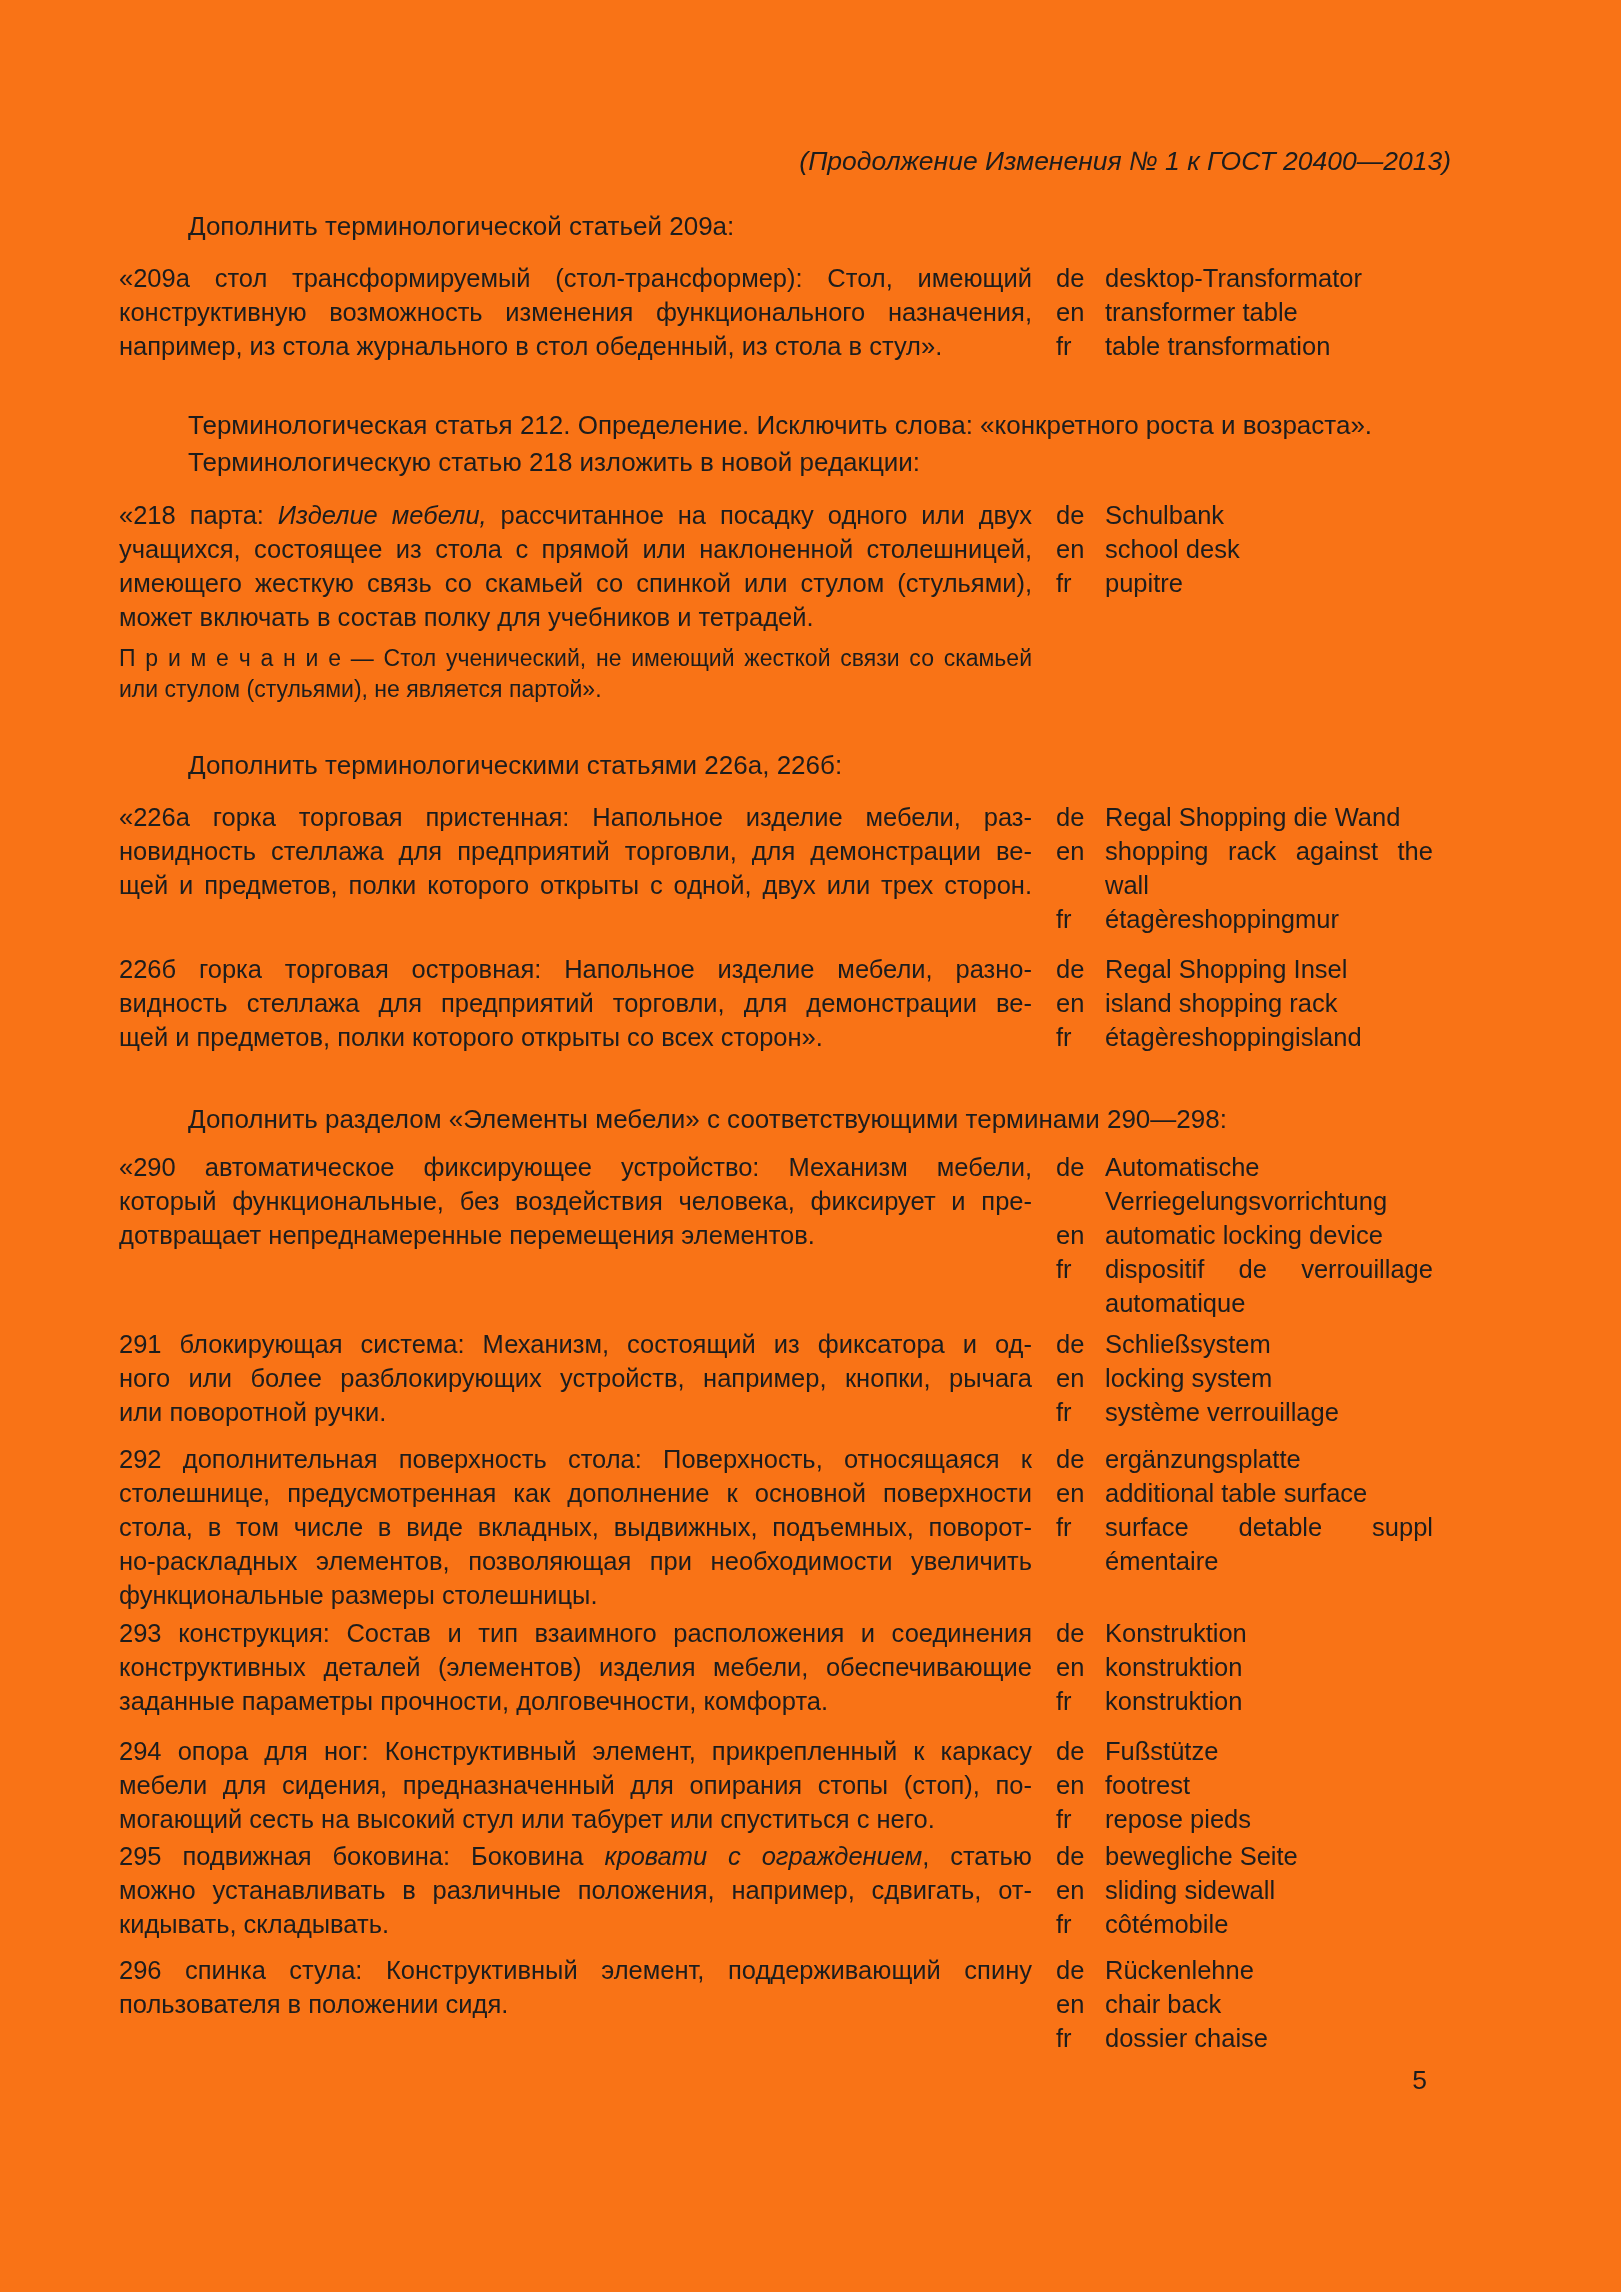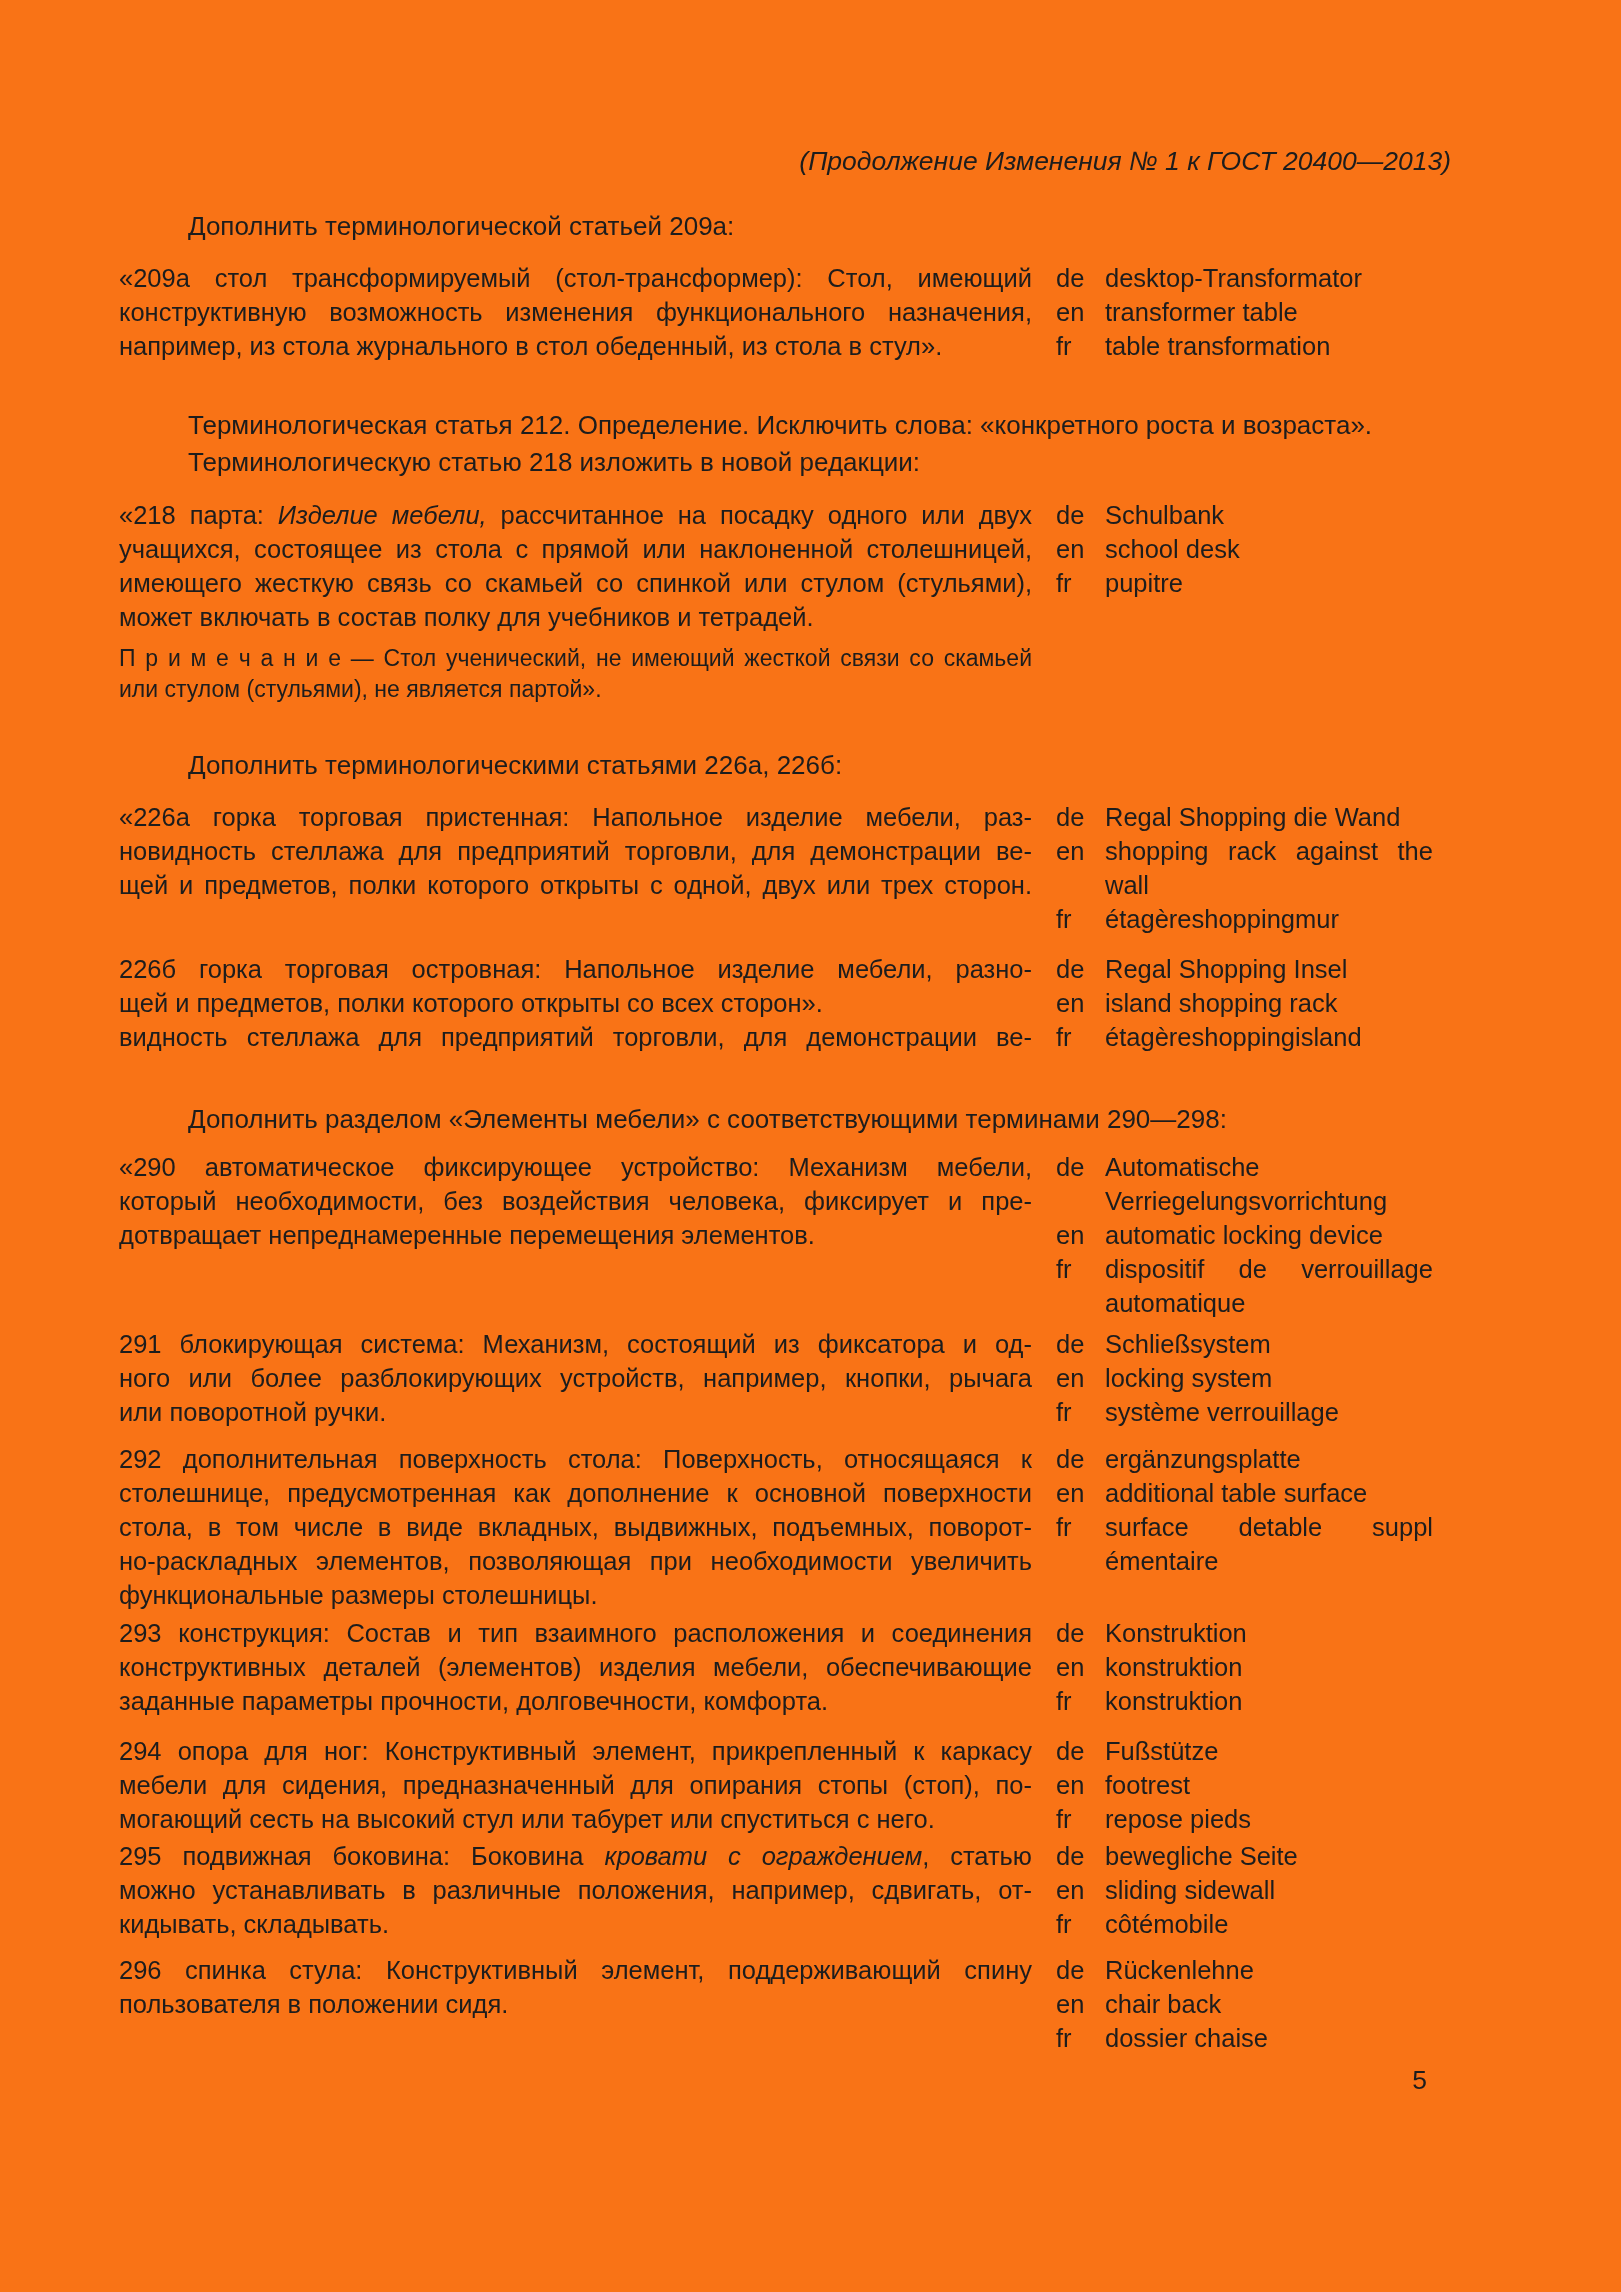--- a/index.html
+++ b/index.html
@@ -162,22 +162,22 @@
       <div class="tr-row">
           <span class="code">fr</span>
           <span class="txt">étagèreshoppingmur</span>
         </div>
     </div>
   </div>
 
   <div class="entry" style="top:952px">
     <div class="ru">
       <div class="ru-line j"><span>226б </span><b>горка торговая островная:</b><span></span><i></i><span> Напольное изделие мебели, разно-</span></div>
+      <div class="ru-line j">видность стеллажа для предприятий торговли, для демонстрации ве-</div>
       <div class="ru-line">щей и предметов, полки которого открыты со всех сторон».</div>
-      <div class="ru-line j">видность стеллажа для предприятий торговли, для демонстрации ве-</div>
     </div>
     <div class="tr">
       <div class="tr-row">
           <span class="code">de</span>
           <span class="txt">Regal Shopping Insel</span>
         </div>
       <div class="tr-row">
           <span class="code">en</span>
           <span class="txt">island shopping rack</span>
         </div>
@@ -186,21 +186,21 @@
           <span class="txt">étagèreshoppingisland</span>
         </div>
     </div>
   </div>
 
   <div class="para" style="top:1102px"><span>Дополнить разделом «</span><b>Элементы мебели</b><span>» с соответствующими терминами 290—298:</span></div>
 
   <div class="entry" style="top:1150px">
     <div class="ru">
       <div class="ru-line j"><span>«290 </span><b>автоматическое фиксирующее устройство:</b><span></span><i></i><span> Механизм мебели,</span></div>
-      <div class="ru-line j">который необходимости, без воздействия человека, фиксирует и пре-</div>
+      <div class="ru-line j">который функциональные, без воздействия человека, фиксирует и пре-</div>
       <div class="ru-line">дотвращает непреднамеренные перемещения элементов.</div>
     </div>
     <div class="tr">
       <div class="tr-row">
           <span class="code">de</span>
           <span class="txt">Automatische</span>
         </div>
       <div class="tr-row">
           <span class="code"></span>
           <span class="txt">Verriegelungsvorrichtung</span>

